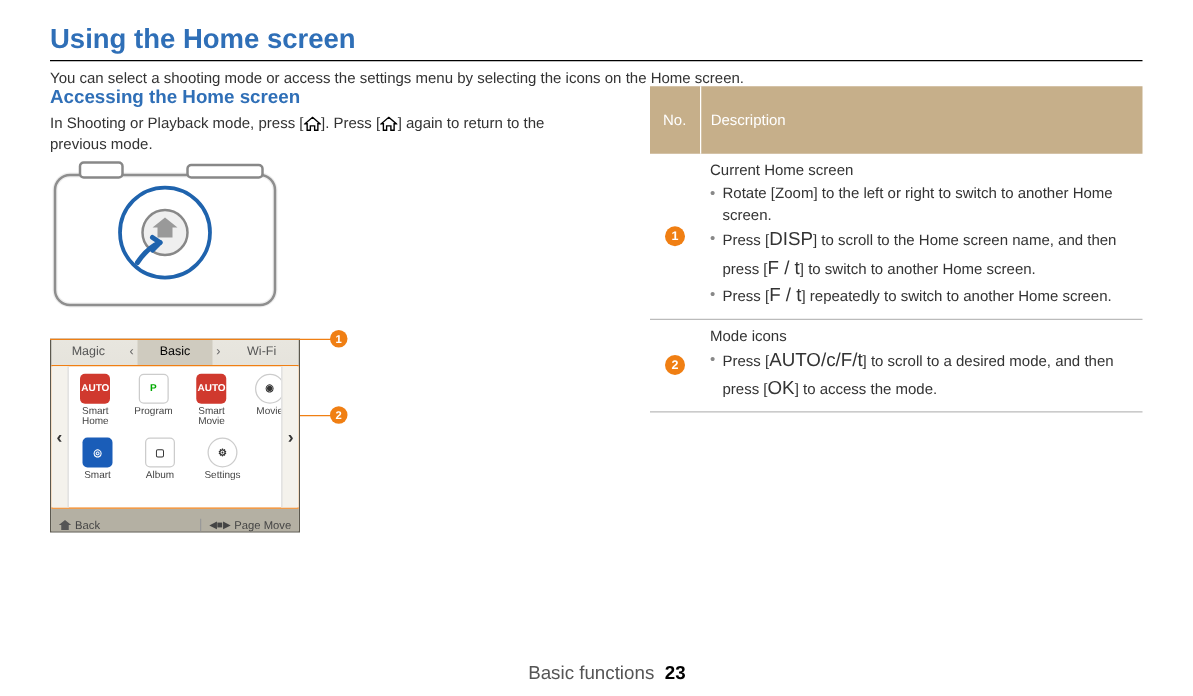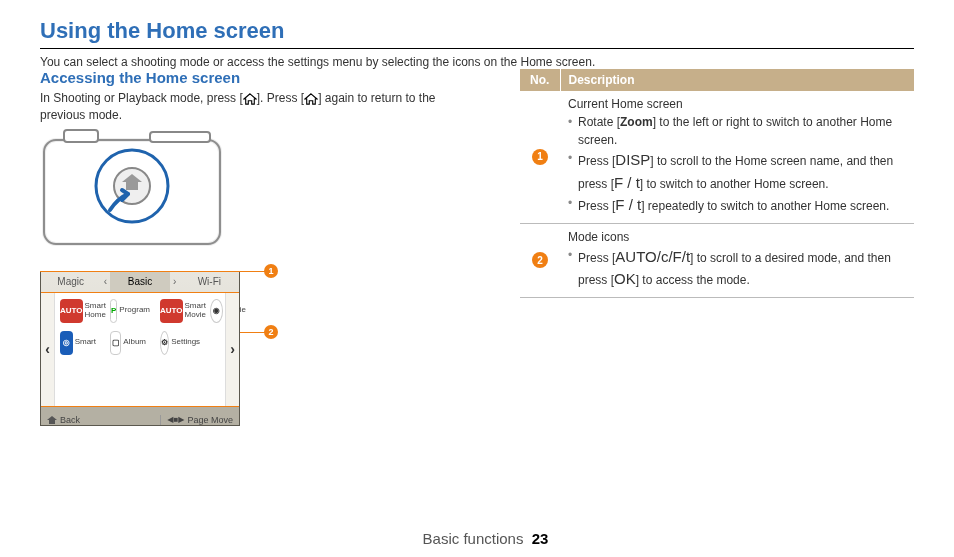--- a/index.html
+++ b/index.html
@@ -15,21 +15,21 @@
   .home-icon{display:inline-block;width:14px;height:12px;vertical-align:middle}
   .camera-wrap{margin:2px 0 12px 0}
   .screen-wrap{position:relative;width:200px}
   .screen{border:1px solid #5b584e;background:linear-gradient(#e8e6df,#d6d3c8);}
   .tabs{display:flex;height:20px;font-size:10px}
   .tab{flex:1;display:flex;align-items:center;justify-content:center;color:#555}
   .tab.sel{background:#cfcbbf;color:#000}
   .chev{display:flex;align-items:center;justify-content:center;width:10px;color:#666}
   .grid{background:#fff;border:1px solid #f07f13;position:relative;padding:6px;height:115px}
   .row{display:flex;gap:14px;align-items:flex-start}
-  .cell{width:36px;display:flex;flex-direction:row;align-items:center;gap:2px}
+  .cell{width:36px;display:flex;flex-direction:column;align-items:center;gap:2px}
   .ico{width:24px;height:24px;border-radius:4px;display:flex;align-items:center;justify-content:center;font-size:8px;font-weight:bold}
   .ico.auto{background:#d0392e;color:#fff}
   .ico.auto2{background:#d0392e;color:#fff}
   .ico.prog{background:#fff;border:1px solid #ccc;color:#0a0}
   .ico.movie{background:#fff;border:1px solid #ccc;border-radius:50%}
   .ico.smart{background:#1a5db8;color:#fff}
   .ico.album{background:#fff;border:1px solid #ccc}
   .ico.settings{background:#fff;border:1px solid #ccc;border-radius:50%}
   .lbl{font-size:8px;text-align:center;color:#444;line-height:1.1}
   .side-l,.side-r{position:absolute;top:0;bottom:0;width:14px;display:flex;align-items:center;justify-content:center;font-size:14px;font-weight:bold;background:#f4f2ec}
@@ -38,29 +38,29 @@
   .bottombar{display:flex;font-size:9px;color:#444;background:#b4b0a3;height:18px;align-items:flex-end}
   .bottombar .bi{display:flex;align-items:center;gap:3px;padding:0 6px}
   .bottombar .bi.sep{border-left:1px solid #999}
   .callout{position:absolute;width:14px;height:14px;border-radius:50%;background:#f07f13;color:#fff;font-size:9px;font-weight:bold;display:flex;align-items:center;justify-content:center}
   .co1{top:-7px;right:-38px}
   .co2{top:54px;right:-38px}
   .co-line{position:absolute;height:1px;background:#f07f13}
   .cl1{top:0;left:0;right:-31px}
   .cl2{top:61px;right:-31px;width:31px}
   table.desc{width:100%;border-collapse:collapse;font-size:12px}
-  table.desc th{background:#c6af8a;color:#fff;text-align:left;padding:4px 8px;font-weight:700;font-size:12px}
+  table.desc th{background:#c6af8a;color:#fff;text-align:left;padding:20px 8px;font-weight:400;font-size:12px}
   table.desc th.num{width:40px;text-align:center;border-right:1px solid #fff}
   table.desc td{border-bottom:1px solid #bbb;padding:6px 8px;vertical-align:top}
   table.desc td.num{text-align:center;vertical-align:middle}
   .badge{display:inline-flex;width:16px;height:16px;border-radius:50%;background:#f07f13;color:#fff;font-size:10px;font-weight:bold;align-items:center;justify-content:center}
   ul.bul{list-style:none;margin-top:2px}
   ul.bul li{position:relative;padding-left:10px;line-height:1.5}
   ul.bul li:before{content:"•";position:absolute;left:0;color:#888}
-  strong.k{font-weight:bold}
+  strong.k{font-weight:normal}
   .inlineglyph{font-weight:normal;font-size:15px}
   .footer{position:absolute;bottom:10px;left:17px;right:0;text-align:center;font-size:15px;color:#555}
   .footer b{color:#000}
 </style>
 </head>
 <body>
 
 <h1>Using the Home screen</h1>
 <hr class="rule">
 <p class="intro">You can select a shooting mode or access the settings menu by selecting the icons on the Home screen.</p>

